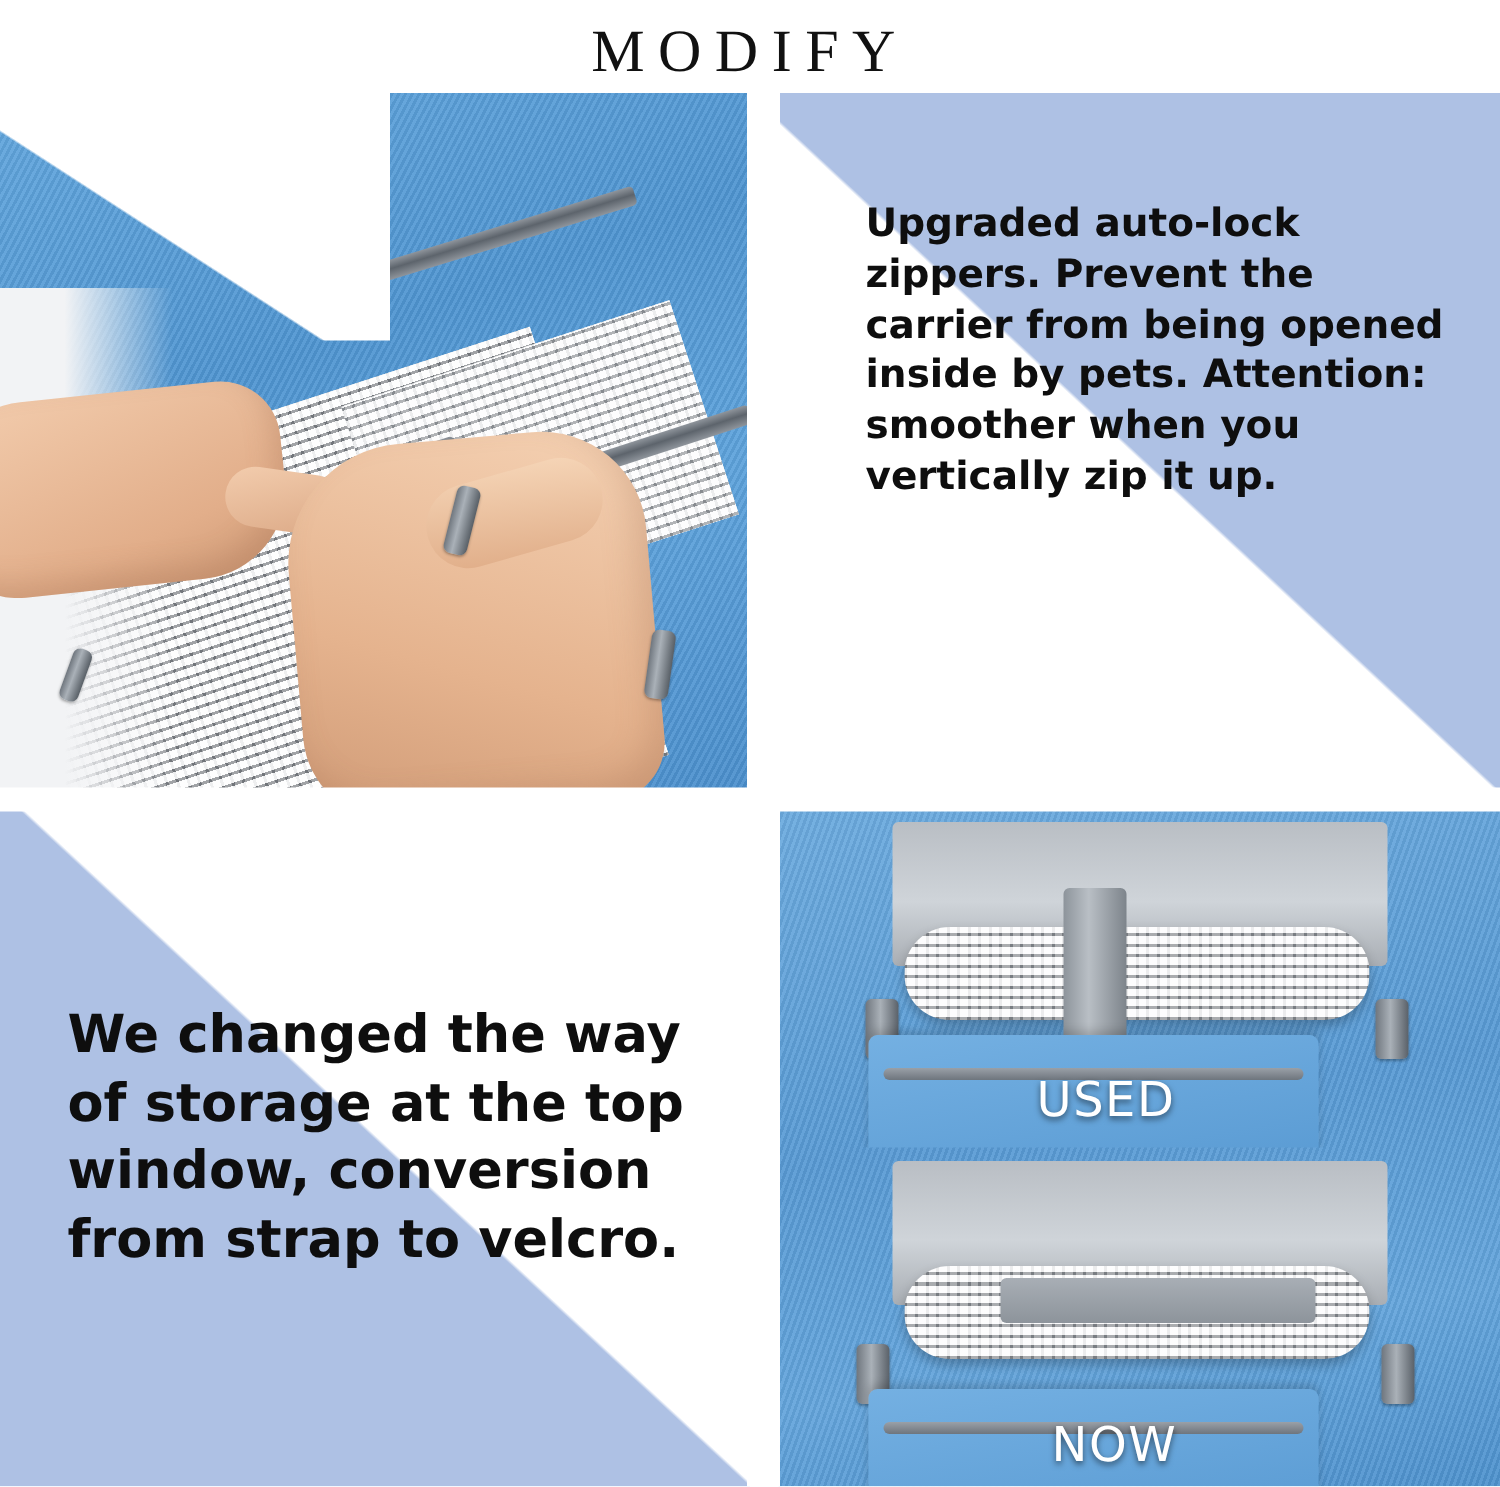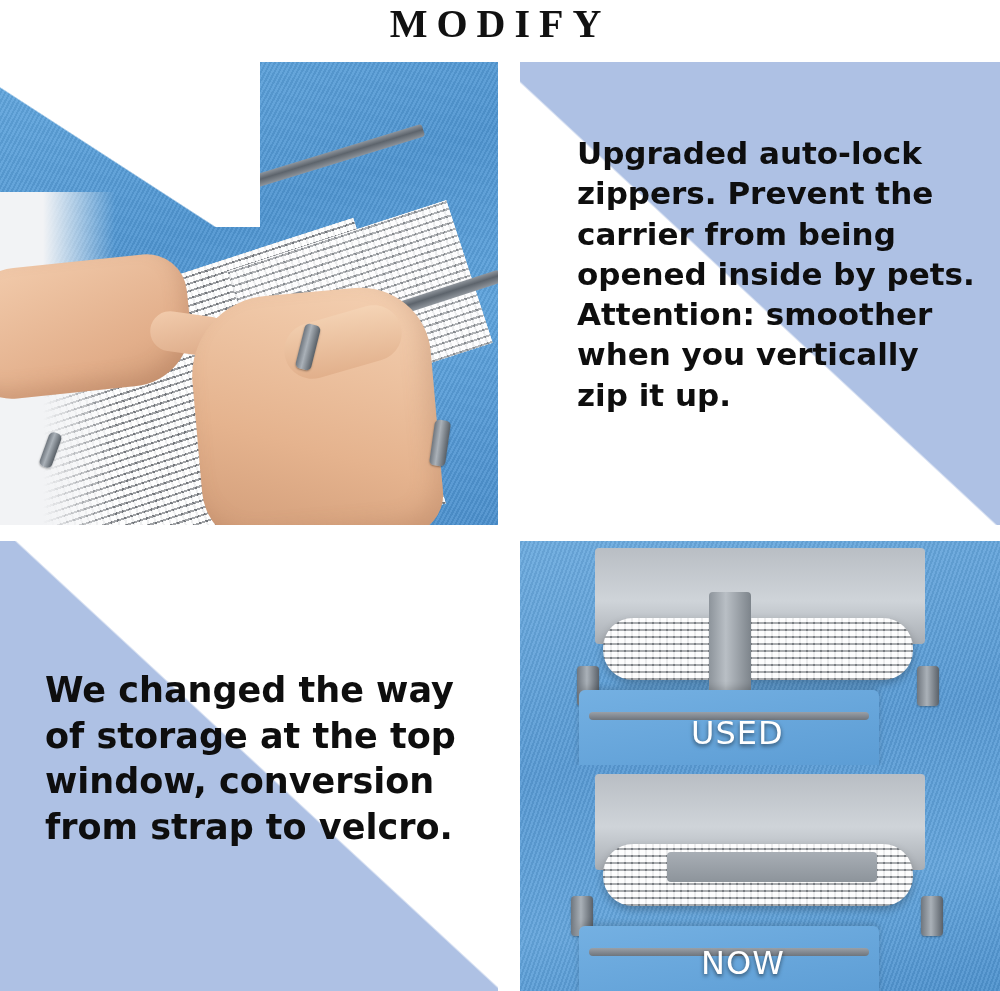--- a/index.html
+++ b/index.html
@@ -12,25 +12,25 @@
     position: relative;
     width: 1000px;
     height: 991px;
     background: #ffffff;
     overflow: hidden;
   }
 
   
   #title {
     position: absolute;
-    left: 0; top: 0;
+    left: 0; top: 10px;
     width: 1000px;
     text-align: center;
     font-family: "Liberation Serif", serif;
-    font-weight: bold;
+    font-weight: normal;
     font-size: 40px;
     letter-spacing: 9px;
     color: #111111;
     z-index: 20;
   }
 
   
   .panel { position: absolute; overflow: hidden; }
 
   
@@ -64,21 +64,21 @@
   .caption {
     position: absolute;
     font-family: "DejaVu Sans", sans-serif;
     font-weight: bold;
     color: #0e0e0e;
     line-height: 1.30;
   }
   #caption-zipper {
     left: 577px; top: 133px;
     width: 400px;
-    font-size: 31px;
+    font-size: 26px;
   }
   #caption-storage {
     left: 45px; top: 668px;
     width: 425px;
     font-size: 35px;
   }
 
   
   .ph { position: absolute; }
 

